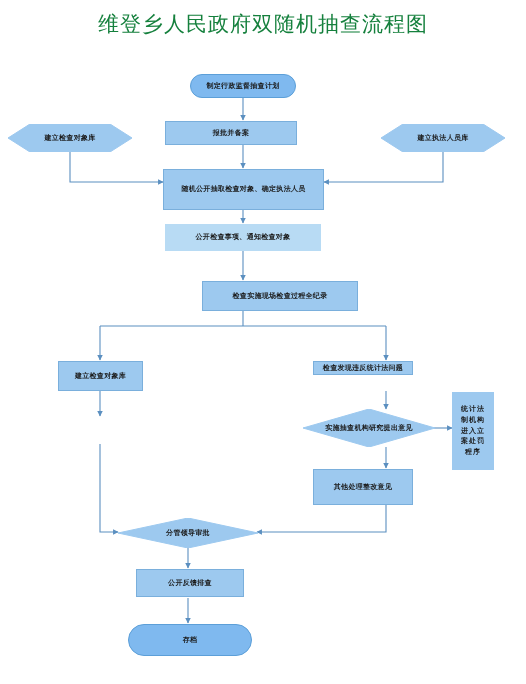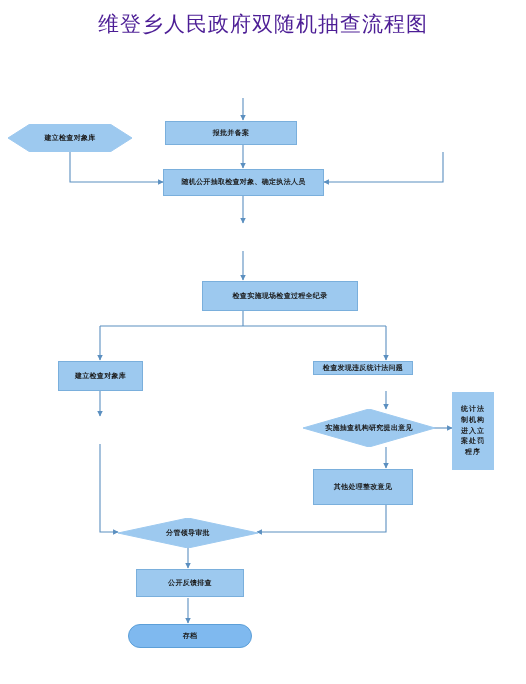--- a/index.html
+++ b/index.html
@@ -20,21 +20,21 @@
   #flow-title {
     position: absolute;
     left: 0;
     top: 10px;
     width: 526px;
     text-align: center;
     font-family: "Liberation Serif", "DejaVu Serif", serif;
     font-size: 21px;
     font-weight: 400;
     letter-spacing: 1px;
-    color: #4c1d95;
+    color: #15803d;
     white-space: nowrap;
   }
   .node {
     position: absolute;
     box-sizing: border-box;
     display: flex;
     align-items: center;
     justify-content: center;
     text-align: center;
     color: #1b1b1b;
@@ -146,33 +146,41 @@
       <path d="M 100 444 L 100 532 L 118 532"></path>
 
       <path d="M 386 496 L 386 532 L 257 532"></path>
 
       <path d="M 188 546 L 188 568"></path>
 
       <path d="M 188 598 L 188 623"></path>
     </g>
   </svg>
 
+  <div class="node rounded" style="left:190px; top:74px; width:106px; height:24px;">制定行政监督抽查计划</div>
 
   <div class="node rect" style="left:165px; top:121px; width:132px; height:24px;">报批并备案</div>
 
   <div class="hexwrap" style="left:8px; top:124px; width:124px; height:28px;">
     <svg width="124" height="28" viewBox="0 0 124 28">
       <polygon points="0,14 22,0 102,0 124,14 102,28 22,28" fill="#9dc9ef" stroke="#9dc9ef" stroke-width="1"></polygon>
     </svg>
     <div class="shape-label">建立检查对象库</div>
   </div>
 
-
-  <div class="node rect" style="left:163px; top:169px; width:161px; height:27px;">随机公开抽取检查对象、确定执法人员</div>
-
+  <div class="hexwrap" style="left:381px; top:124px; width:124px; height:28px;">
+    <svg width="124" height="28" viewBox="0 0 124 28">
+      <polygon points="0,14 22,0 102,0 124,14 102,28 22,28" fill="#9dc9ef" stroke="#9dc9ef" stroke-width="1"></polygon>
+    </svg>
+    <div class="shape-label">建立执法人员库</div>
+  </div>
+
+  <div class="node rect" style="left:163px; top:169px; width:161px; height:41px;">随机公开抽取检查对象、确定执法人员</div>
+
+  <div class="node rect-light" style="left:165px; top:224px; width:156px; height:27px;">公开检查事项、通知检查对象</div>
 
   <div class="node rect" style="left:165px; top:281px; width:156px; height:30px;margin-left:37px;">检查实施现场检查过程全纪录</div>
 
   <div class="node rect" style="left:58px; top:361px; width:85px; height:30px;">建立检查对象库</div>
 
   <div class="node rect" style="left:313px; top:361px; width:100px; height:14px;">检查发现违反统计法问题</div>
 
 
   <div class="diawrap" style="left:303px; top:409px; width:132px; height:38px;">
     <svg width="132" height="38" viewBox="0 0 132 38">
@@ -193,15 +201,15 @@
 
   <div class="diawrap" style="left:118px; top:518px; width:140px; height:30px;">
     <svg width="140" height="30" viewBox="0 0 140 30">
       <polygon points="0,15 70,0 140,15 70,30" fill="#9dc9ef" stroke="#9dc9ef" stroke-width="1"></polygon>
     </svg>
     <div class="shape-label">分管领导审批</div>
   </div>
 
   <div class="node rect" style="left:136px; top:569px; width:108px; height:28px;">公开反馈排查</div>
 
-  <div class="node rounded" style="left:128px; top:624px; width:124px; height:24px;">存档</div>
+  <div class="node rounded" style="left:128px; top:624px; width:124px; height:32px;">存档</div>
 
 </div>
 
 </body></html>

